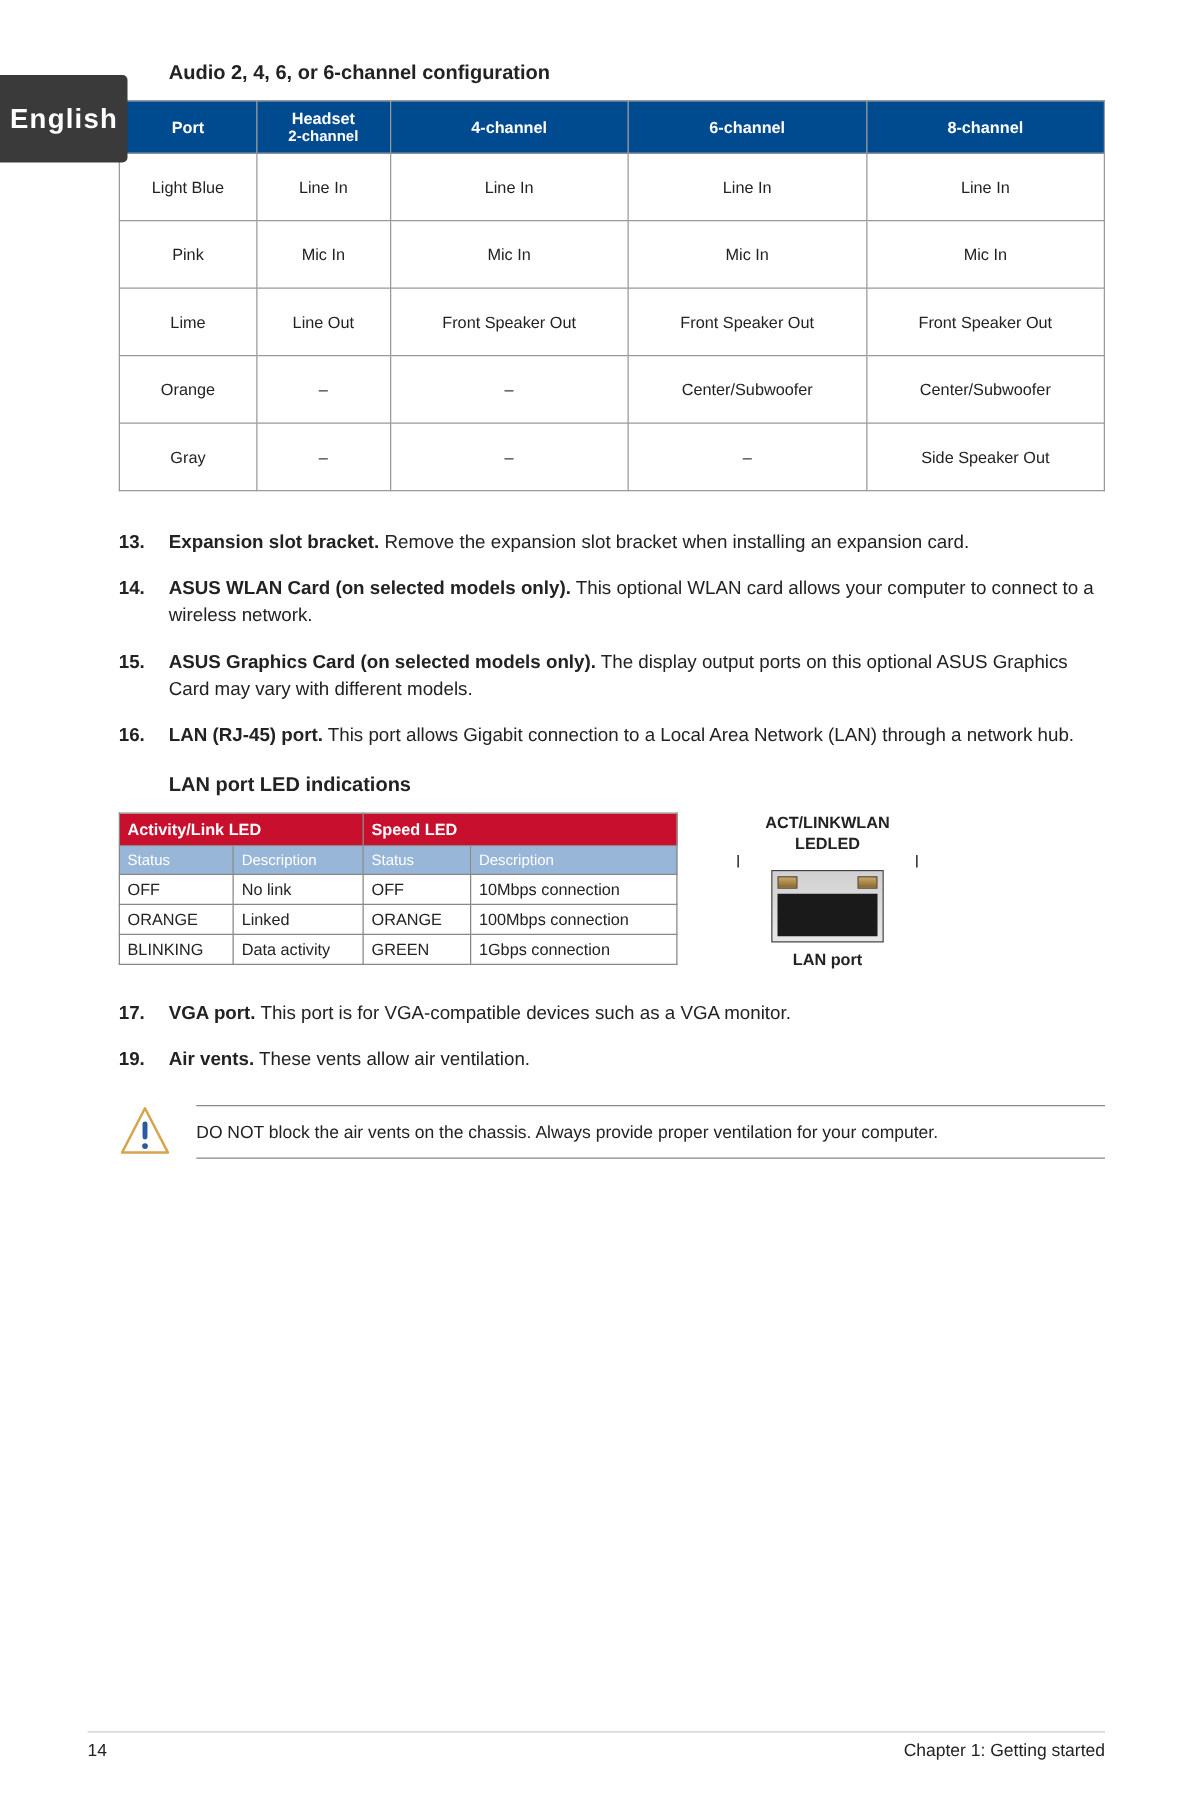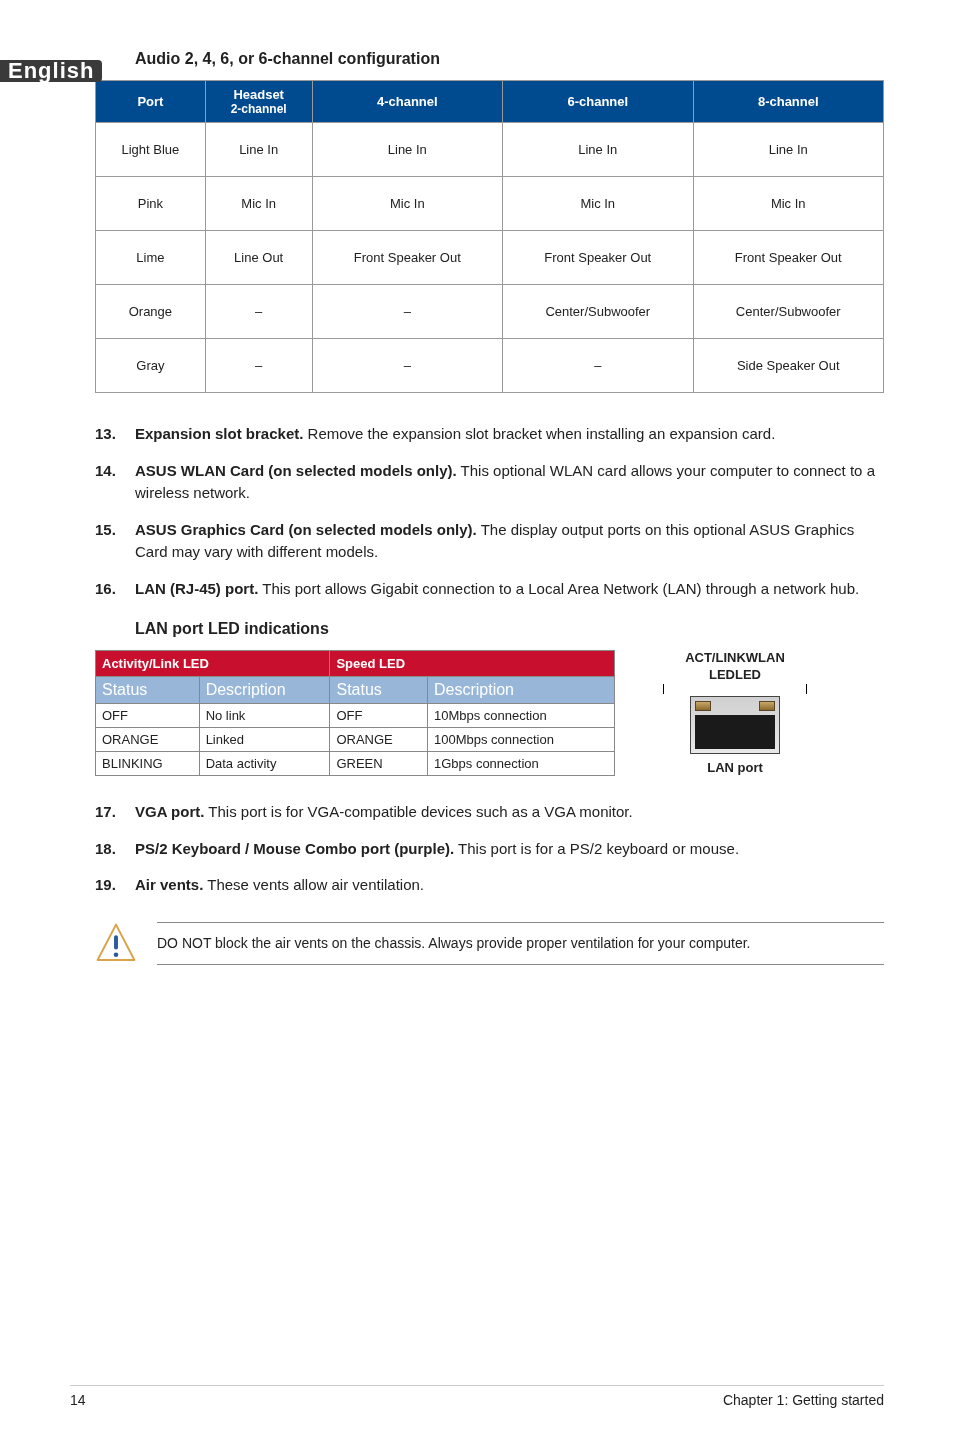--- a/index.html
+++ b/index.html
@@ -15,21 +15,21 @@
     min-height: 1438px;
   }
   .side-tab {
     position: absolute;
     left: 0;
     top: 60px;
     background: #3a3a3a;
     color: #fff;
     font-weight: bold;
     font-size: 22px;
-    padding: 0 8px;
+    padding: 24px 8px;
     writing-mode: horizontal-tb;
     border-top-right-radius: 4px;
     border-bottom-right-radius: 4px;
     letter-spacing: 1px;
   }
   .side-tab span { display: block; text-align: center; line-height: 1; }
   .section-title {
     font-weight: bold;
     font-size: 16px;
     margin: 10px 0 12px 40px;
@@ -73,39 +73,39 @@
   ol.main-list li .body b { font-weight: bold; }
   .lan-row {
     display: flex;
     align-items: flex-start;
     gap: 30px;
     margin-bottom: 25px;
   }
   table.lan {
     border-collapse: collapse;
     font-size: 13px;
-    width: 520px;
+    width: 447px;
     padding-left: 30px;
   }
   table.lan th.group {
     background: #c8102e;
     color: #fff;
     font-weight: bold;
     border: 1px solid #888;
     padding: 5px 6px;
     text-align: left;
   }
   table.lan th.sub {
     background: #97b6d8;
     color: #fff;
     font-weight: normal;
     border: 1px solid #888;
     padding: 4px 6px;
     text-align: left;
-    font-size: 16px;
+    font-size: 12px;
   }
   table.lan td {
     border: 1px solid #888;
     padding: 4px 6px;
     text-align: left;
   }
   .lan-figure {
     text-align: center;
     font-size: 12px;
     font-weight: bold;
@@ -326,24 +326,20 @@
     <div class="caption">LAN port</div>
   </div>
 </div>
 
 <ol class="main-list" id="list-b">
     <li>
       <span class="num">17.</span>
       <span class="body"><b>VGA port.</b><span> This port is for VGA-compatible devices such as a VGA monitor.</span></span>
     </li>
     <li>
-      <span class="num">18.</span>
-      <span class="body"><b>PS/2 Keyboard / Mouse Combo port (purple).</b><span> This port is for a PS/2 keyboard or mouse.</span></span>
-    </li>
-    <li>
       <span class="num">19.</span>
       <span class="body"><b>Air vents.</b><span> These vents allow air ventilation.</span></span>
     </li>
   </ol>
 
 <div class="note-box">
   <div class="icon">
     <svg viewBox="0 0 64 64">
       <polygon points="32,4 60,58 4,58" fill="none" stroke="#d9a34a" stroke-width="3" stroke-linejoin="round"></polygon>
       <rect x="29" y="20" width="6" height="22" rx="3" fill="#2a5aa0"></rect>

